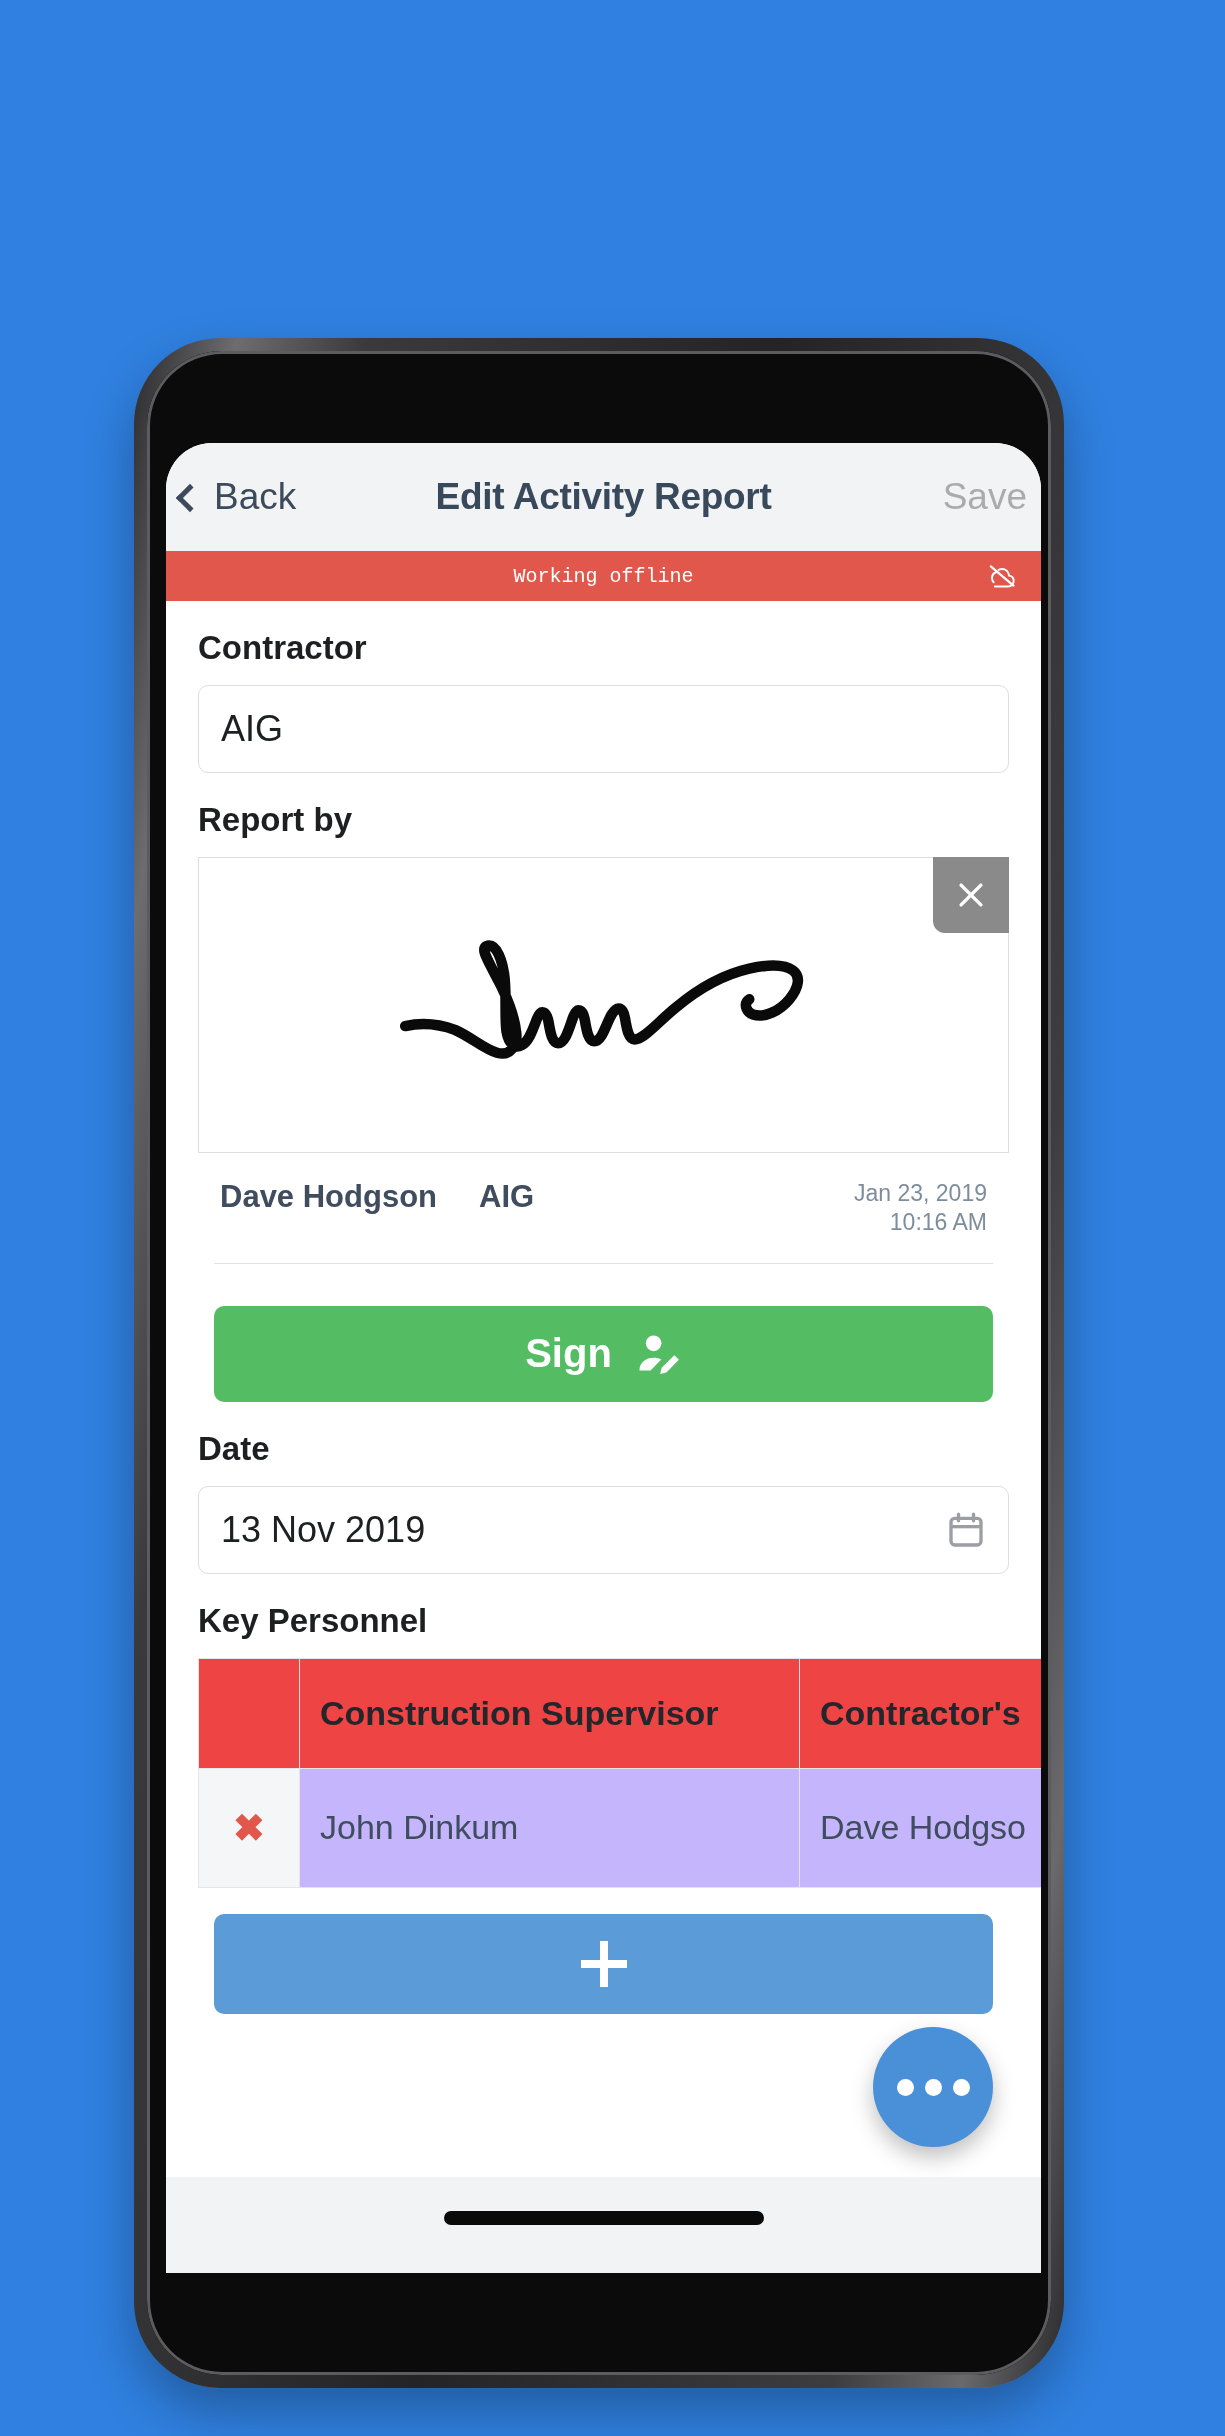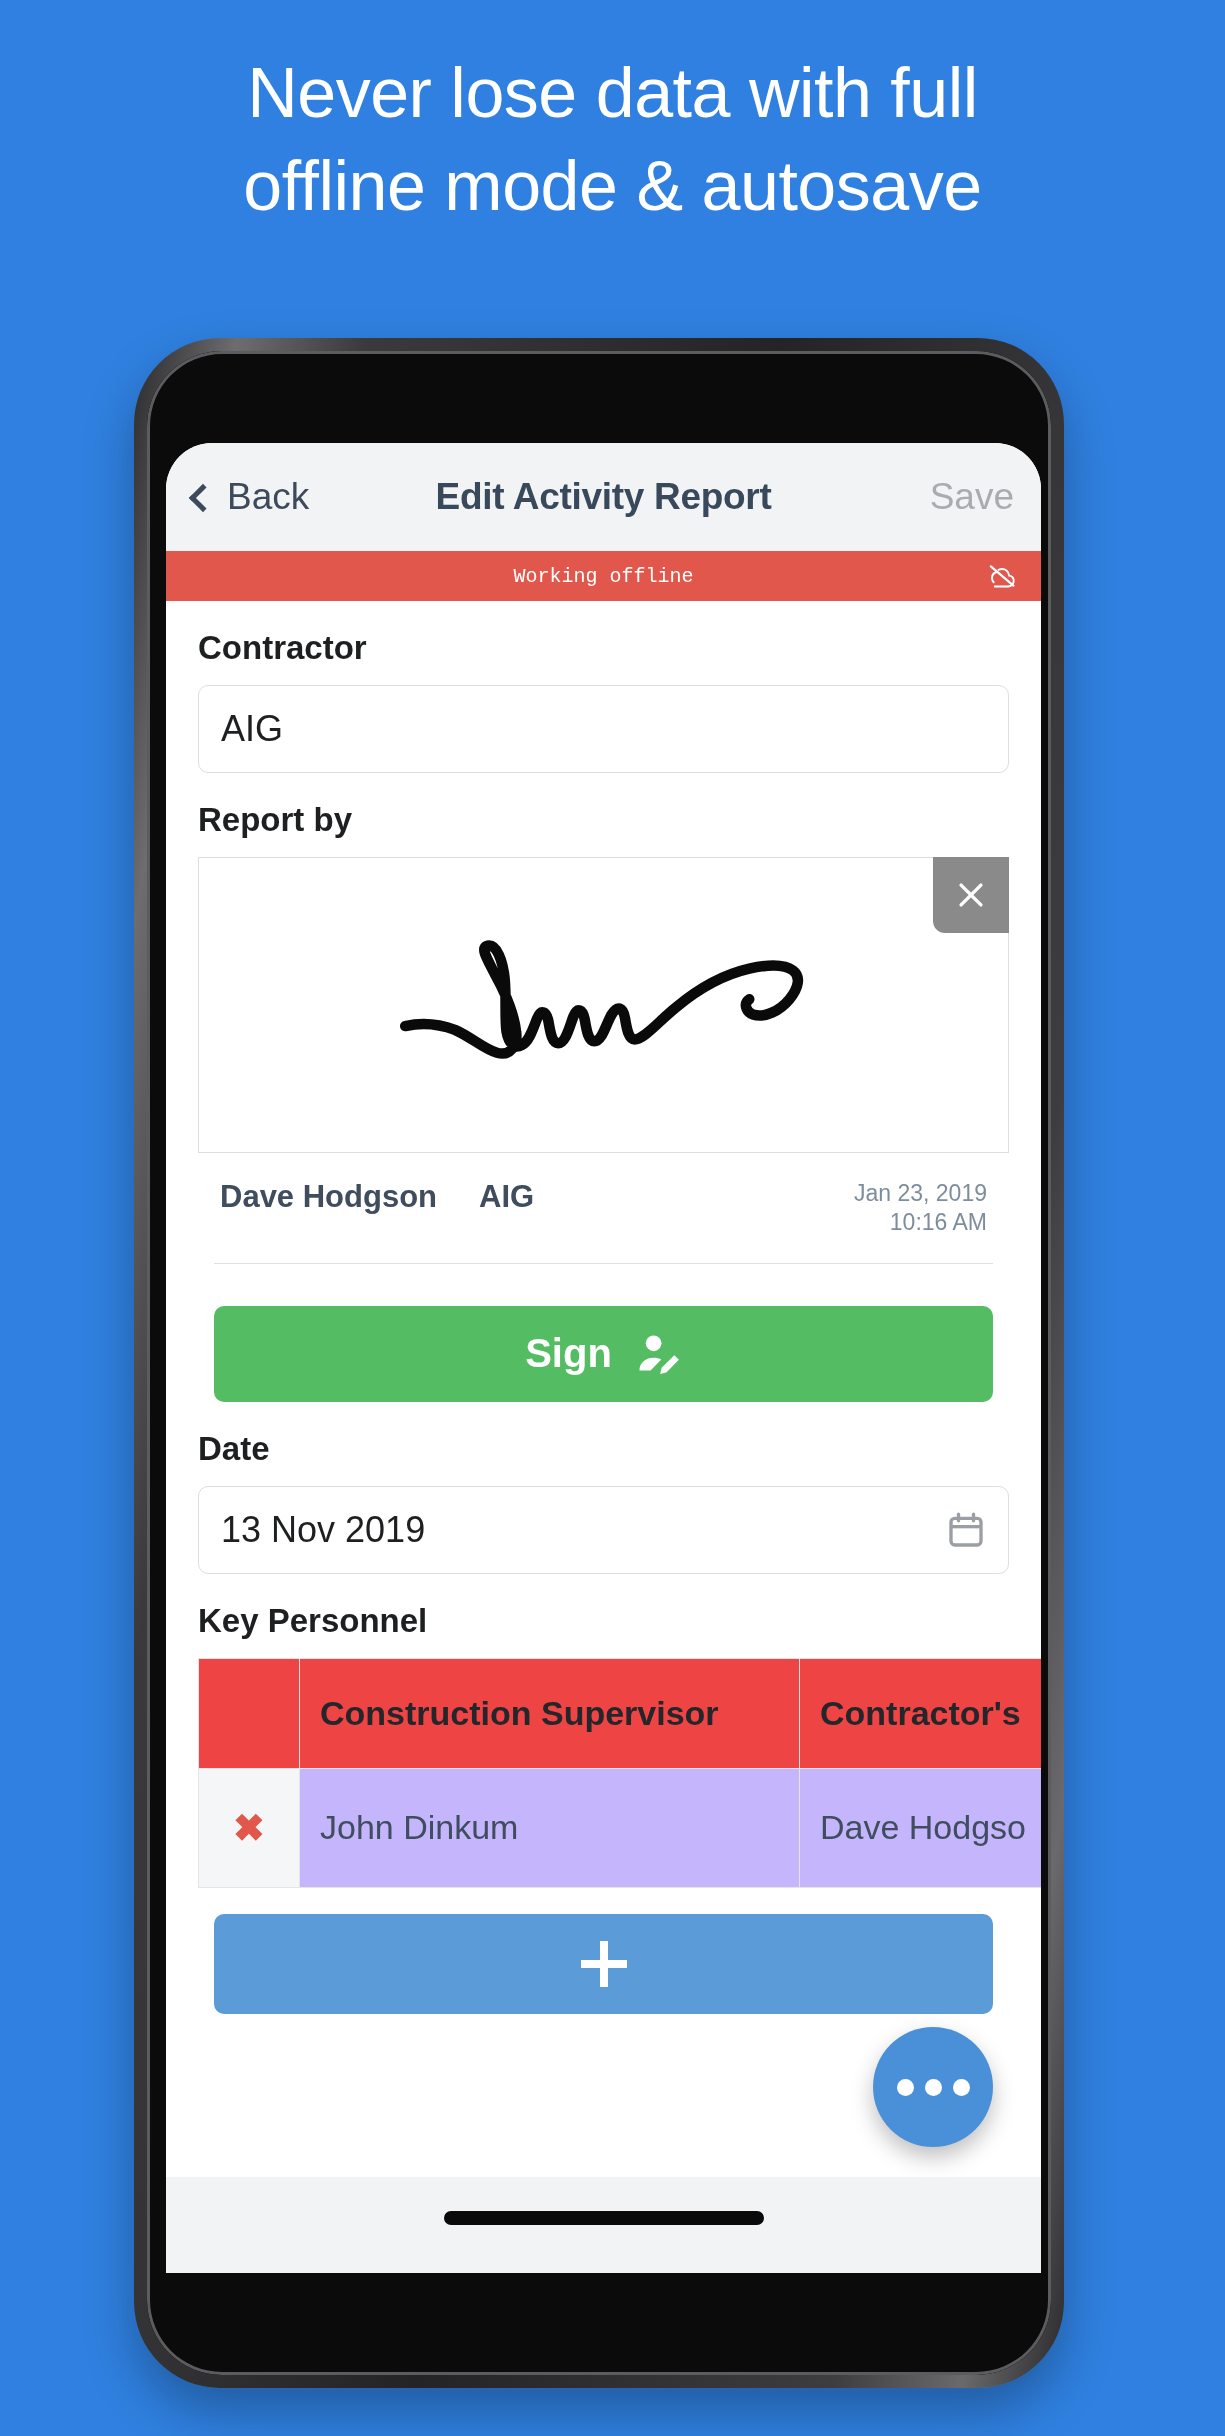--- a/index.html
+++ b/index.html
@@ -65,21 +65,21 @@
     position:absolute; left:166px; top:443px;
     width:875px; height:1830px;
     background:#ffffff;
     border-top-left-radius:46px; border-top-right-radius:46px;
     overflow:hidden;
   }
 
   
   .navbar {
     position:relative; height:108px; background:#f2f3f4;
-    display:flex; align-items:center; padding:0 27px;
+    display:flex; align-items:center; padding:0 14px;
   }
   .nav-back { display:flex; align-items:center; gap:14px; cursor:pointer; }
   .chev {
     width:20px; height:20px; border-left:5px solid #3c4a5c; border-bottom:5px solid #3c4a5c;
     transform:rotate(45deg); margin-top:1px;
   }
   .nav-back-label { font-size:37px; color:#3c4a5c; font-weight:400; }
   .nav-title {
     position:absolute; left:0; width:100%; text-align:center;
     font-size:37px; font-weight:bold; color:#39495c; letter-spacing:-0.3px;
@@ -185,24 +185,20 @@
   .home-bar {
     position:absolute; left:50%; transform:translateX(-50%); top:34px;
     width:320px; height:14px; border-radius:7px; background:#0a0a0a;
   }
 </style>
 </head>
 <body>
 
 <div class="stage">
 
-  <div class="headline">
-    <span>Never lose data with full</span>
-    <span class="l2">offline mode &amp; autosave</span>
-  </div>
 
   <div class="phone">
     <div class="phone-inner">
       <div class="bezel-sheen"></div>
     </div>
     <div class="cam"></div>
     <div class="sensor"></div>
     <div class="earpiece"></div>
   </div>
 

